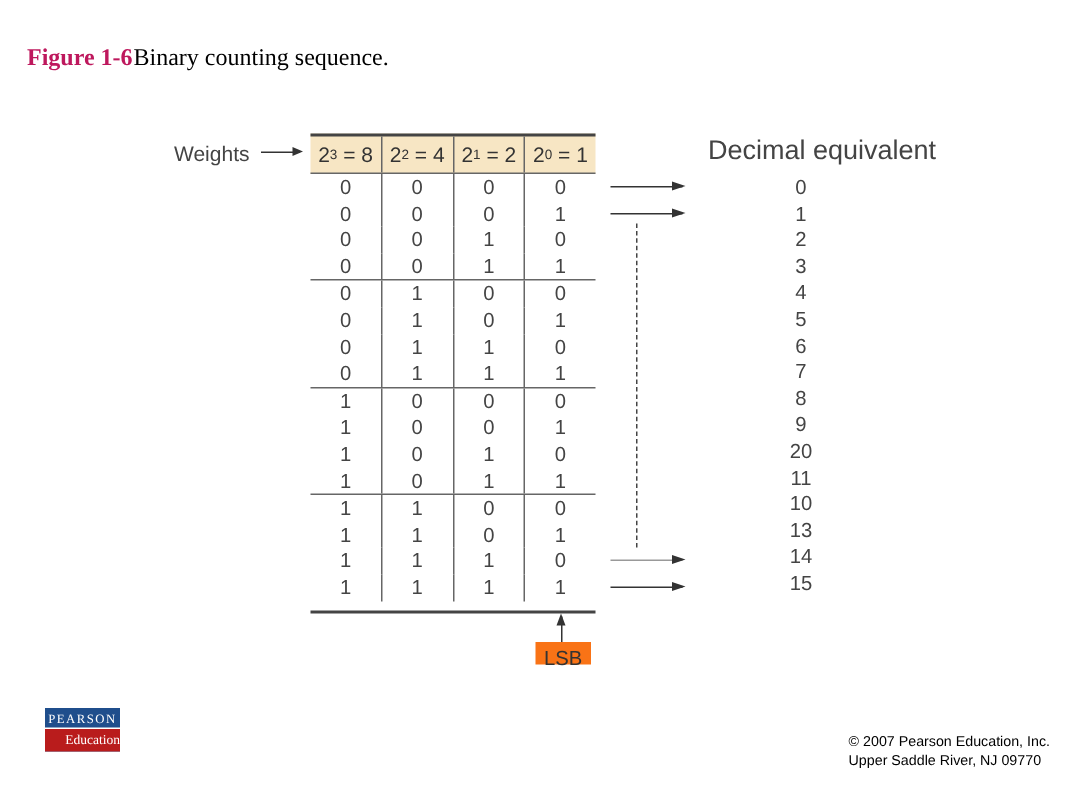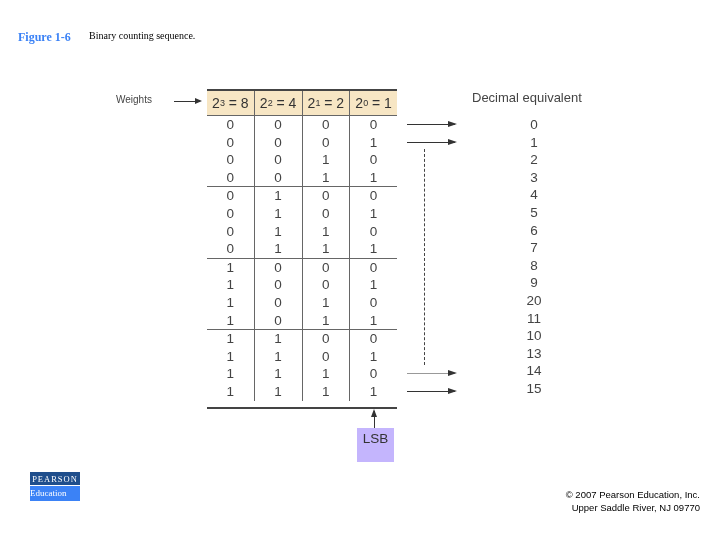--- a/index.html
+++ b/index.html
@@ -1,48 +1,48 @@
 <!DOCTYPE html>
 <html><head>
 <meta charset="utf-8">
 <style>
   html, body { margin:0; padding:0; background:#ffffff; }
   body { width:720px; height:540px; position:relative; overflow:hidden; font-family:"Liberation Sans", sans-serif; color:#333; }
-  .fig-label { position:absolute; left:18px; top:30px; font-family:"Liberation Serif", serif; font-size:12px; font-weight:bold; color:#3b82f6; }
-  .fig-caption { position:absolute; left:89px; top:30px; font-family:"Liberation Serif", serif; font-size:10px; color:#000; }
-  .weights { position:absolute; left:116px; top:94px; font-size:10px; color:#444; }
+  .fig-label { position:absolute; left:18px; top:30px; font-family:"Liberation Serif", serif; font-size:16px; font-weight:bold; color:#be185d; }
+  .fig-caption { position:absolute; left:89px; top:30px; font-family:"Liberation Serif", serif; font-size:16px; color:#000; }
+  .weights { position:absolute; left:116px; top:94px; font-size:14px; color:#444; }
   .weights-arrow { position:absolute; left:174px; top:101px; width:26px; height:1px; background:#333; }
   .weights-arrow::after { content:""; position:absolute; right:-2px; top:-3px; border-left:7px solid #333; border-top:3.5px solid transparent; border-bottom:3.5px solid transparent; }
   .table { position:absolute; left:207px; top:89px; width:190px; }
   .hdr { display:flex; background:#f7e6c4; border-top:2px solid #444; border-bottom:1px solid #666; height:24px; }
   .hdr .cell { flex:1; font-size:14px; color:#333; display:flex; align-items:center; justify-content:center; border-left:1px solid #666; }
   .hdr .cell:first-child { border-left:none; }
   .hdr sup { font-size:9px; }
   .body { position:relative; }
   .row { display:flex; height:17.6px; }
   .row .cell { flex:1; text-align:center; font-size:13.5px; line-height:17.6px; color:#444; border-left:1.5px solid #666; }
   .row .cell:first-child { border-left:none; }
   .row.group-end { border-bottom:1.5px solid #666; }
   .row.last { height:18px; }
   .bottom-line { position:absolute; left:207px; top:407px; width:190px; height:2px; background:#444; }
-  .dec-title { position:absolute; left:472px; top:90px; font-size:13px; color:#444; }
+  .dec-title { position:absolute; left:472px; top:90px; font-size:18px; color:#444; }
   .dec-col { position:absolute; left:514px; top:116px; width:40px; }
   .dec-col div { height:17.6px; line-height:17.6px; font-size:13.5px; color:#444; text-align:center; }
   .arrow { position:absolute; height:1px; background:#333; }
   .arrow::after { content:""; position:absolute; right:-2px; top:-3px; border-left:9px solid #333; border-top:3.5px solid transparent; border-bottom:3.5px solid transparent; }
   .arrow.grey { background:#999; }
   .dash { position:absolute; left:424px; top:149px; width:0; height:216px; border-left:1.5px dashed #444; }
   .lsb-arrow { position:absolute; left:374px; top:411px; width:1px; height:17px; background:#333; }
   .lsb-arrow::before { content:""; position:absolute; left:-3px; top:-2px; border-bottom:8px solid #333; border-left:3.5px solid transparent; border-right:3.5px solid transparent; }
-  .lsb { position:absolute; left:357px; top:428px; width:37px; height:34px; background:#c4b5fd; font-size:13.5px; color:#333; text-align:center; line-height:22px; }
+  .lsb { position:absolute; left:357px; top:428px; width:37px; height:15px; background:#f97316; font-size:13.5px; color:#333; text-align:center; line-height:22px; }
   .logo { position:absolute; left:30px; top:472px; width:50px; height:29px; background:#1f4e8c; }
   .logo .top { font-family:"Liberation Serif", serif; font-size:8.5px; color:#fff; text-align:center; letter-spacing:1px; height:13px; line-height:14px; border-bottom:1px solid #fff; }
-  .logo .bot { font-family:"Liberation Serif", serif; font-size:9px; color:#fff; text-align:left; line-height:15px; background:#3b82f6; }
+  .logo .bot { font-family:"Liberation Serif", serif; font-size:9px; color:#fff; text-align:right; line-height:15px; background:#b91c1c; }
   .book { position:absolute; left:89px; top:501px; font-size:9.5px; color:#000; line-height:12.5px; }
-  .copy { position:absolute; right:20px; top:489px; font-size:9.5px; color:#000; text-align:right; line-height:12.5px; }
+  .copy { position:absolute; right:20px; top:489px; font-size:9.5px; color:#000; text-align:left; line-height:12.5px; }
 </style>
 </head>
 <body>
 
 <div class="fig-label">Figure 1-6</div>
 <div class="fig-caption">Binary counting sequence.</div>
 
 <div class="weights">Weights</div>
 <div class="weights-arrow"></div>
 

